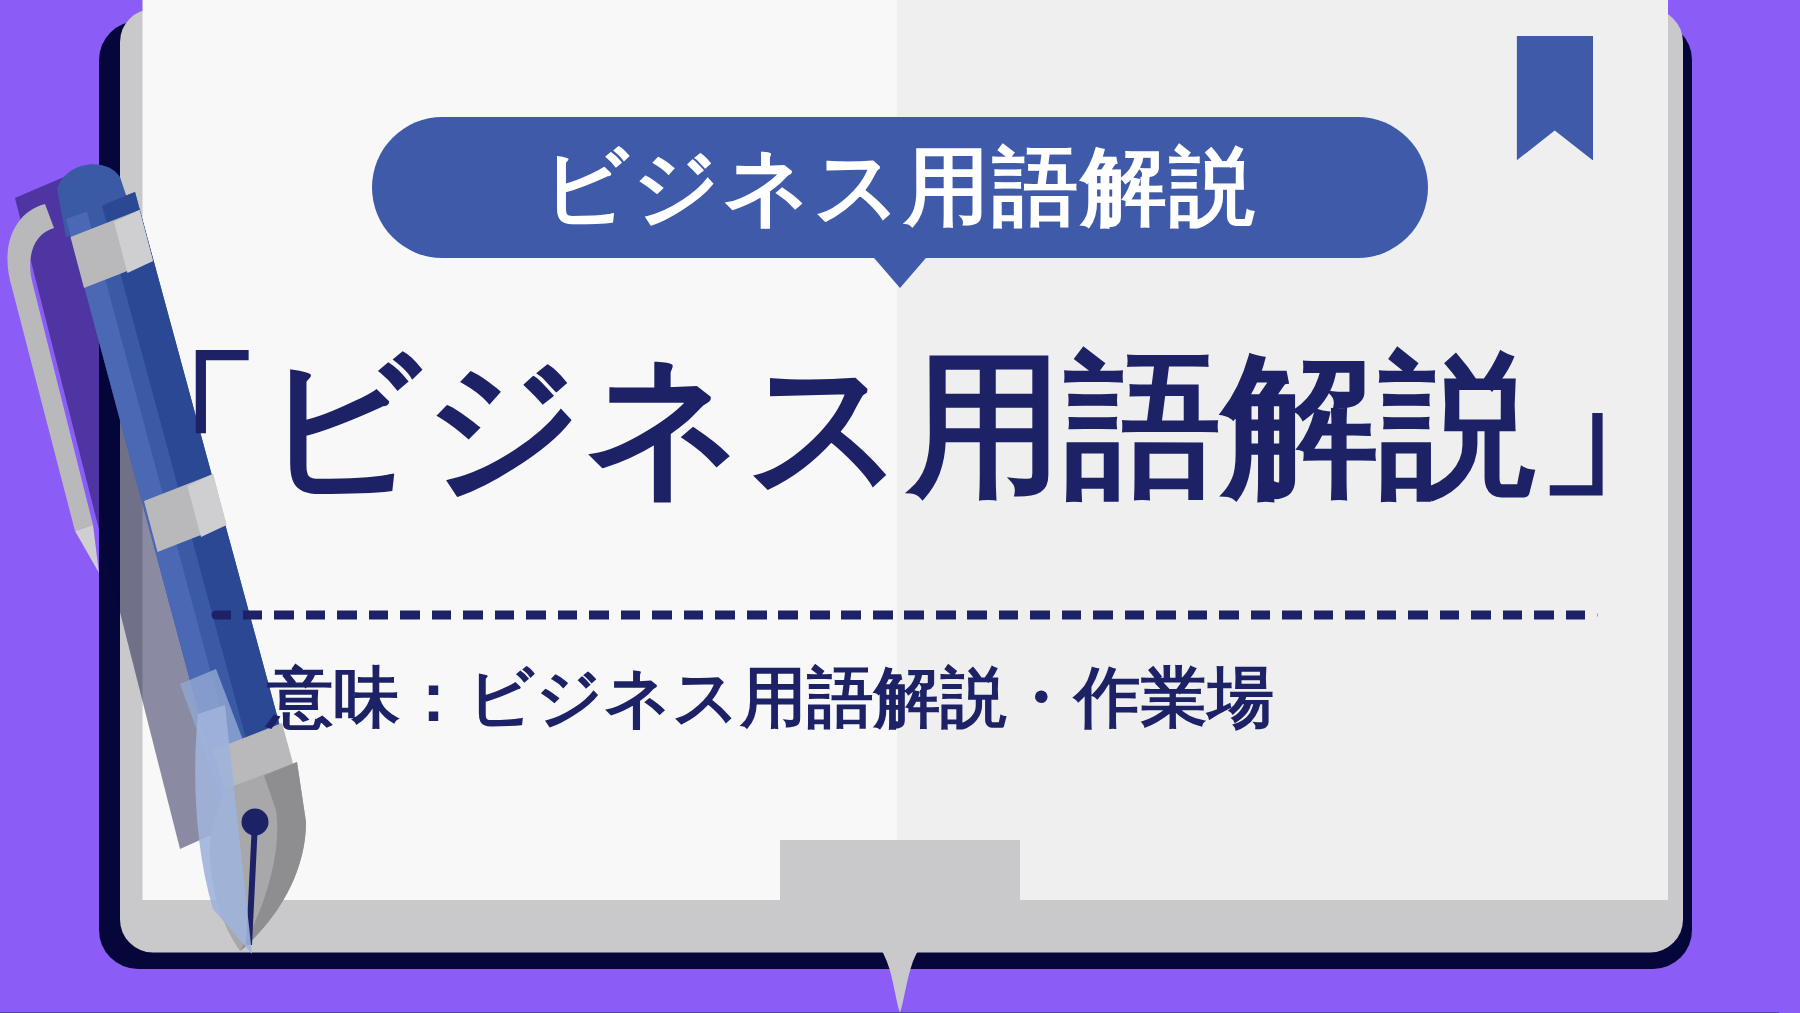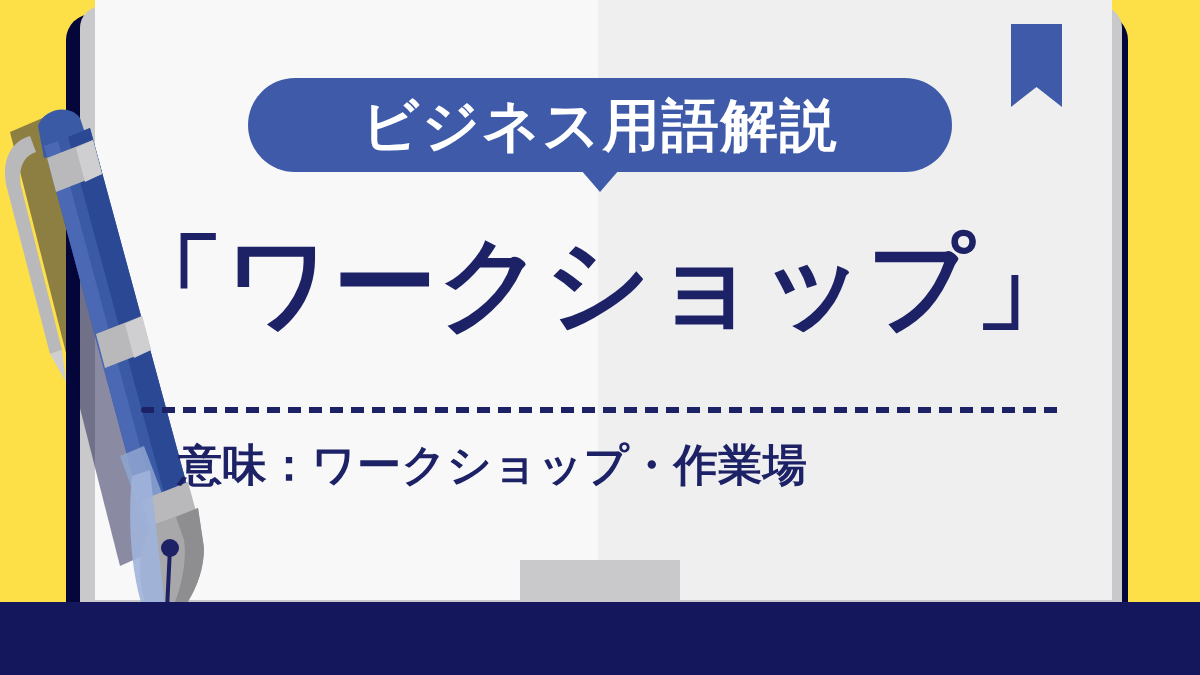--- a/index.html
+++ b/index.html
@@ -3,24 +3,24 @@
 <meta charset="utf-8">
 <style>
   html, body {
     margin: 0;
     padding: 0;
     background: #14175c;
   }
   #stage {
     position: relative;
     width: 1200px;
-    height: 602px;
+    height: 675px;
     overflow: hidden;
-    background: #fde047;
-    font-family: Liberation Serif, serif;
+    background: #8b5cf6;
+    font-family: Liberation Sans, sans-serif;
   }
 
   
   .book-shadow {
     position: absolute;
     left: 66px;
     top: 14px;
     width: 1062px;
     height: 632px;
     background: #05063a;
@@ -214,21 +214,21 @@
     <circle cx="178" cy="452" r="9" fill="#1c2265"></circle>
 
     <path d="M140,380 L158,374 L176,540 L150,510 C138,470 136,420 140,380 Z" fill="#9fb3da" opacity="0.9"></path>
   </svg>
 
   <div class="badge">
     <span class="badge-label">ビジネス用語解説</span>
   </div>
   <div class="badge-tail"></div>
 
-  <div class="term">「ワークショップ」</div>
+  <div class="term">「ビジネス用語解説」</div>
 
   <div class="divider"></div>
 
   <div class="meaning">
-    <span class="meaning-line">意味：ワークショップ・作業場</span>
+    <span class="meaning-line">意味：ビジネス用語解説・作業場</span>
   </div>
 
 </div>
 
 </body></html>

